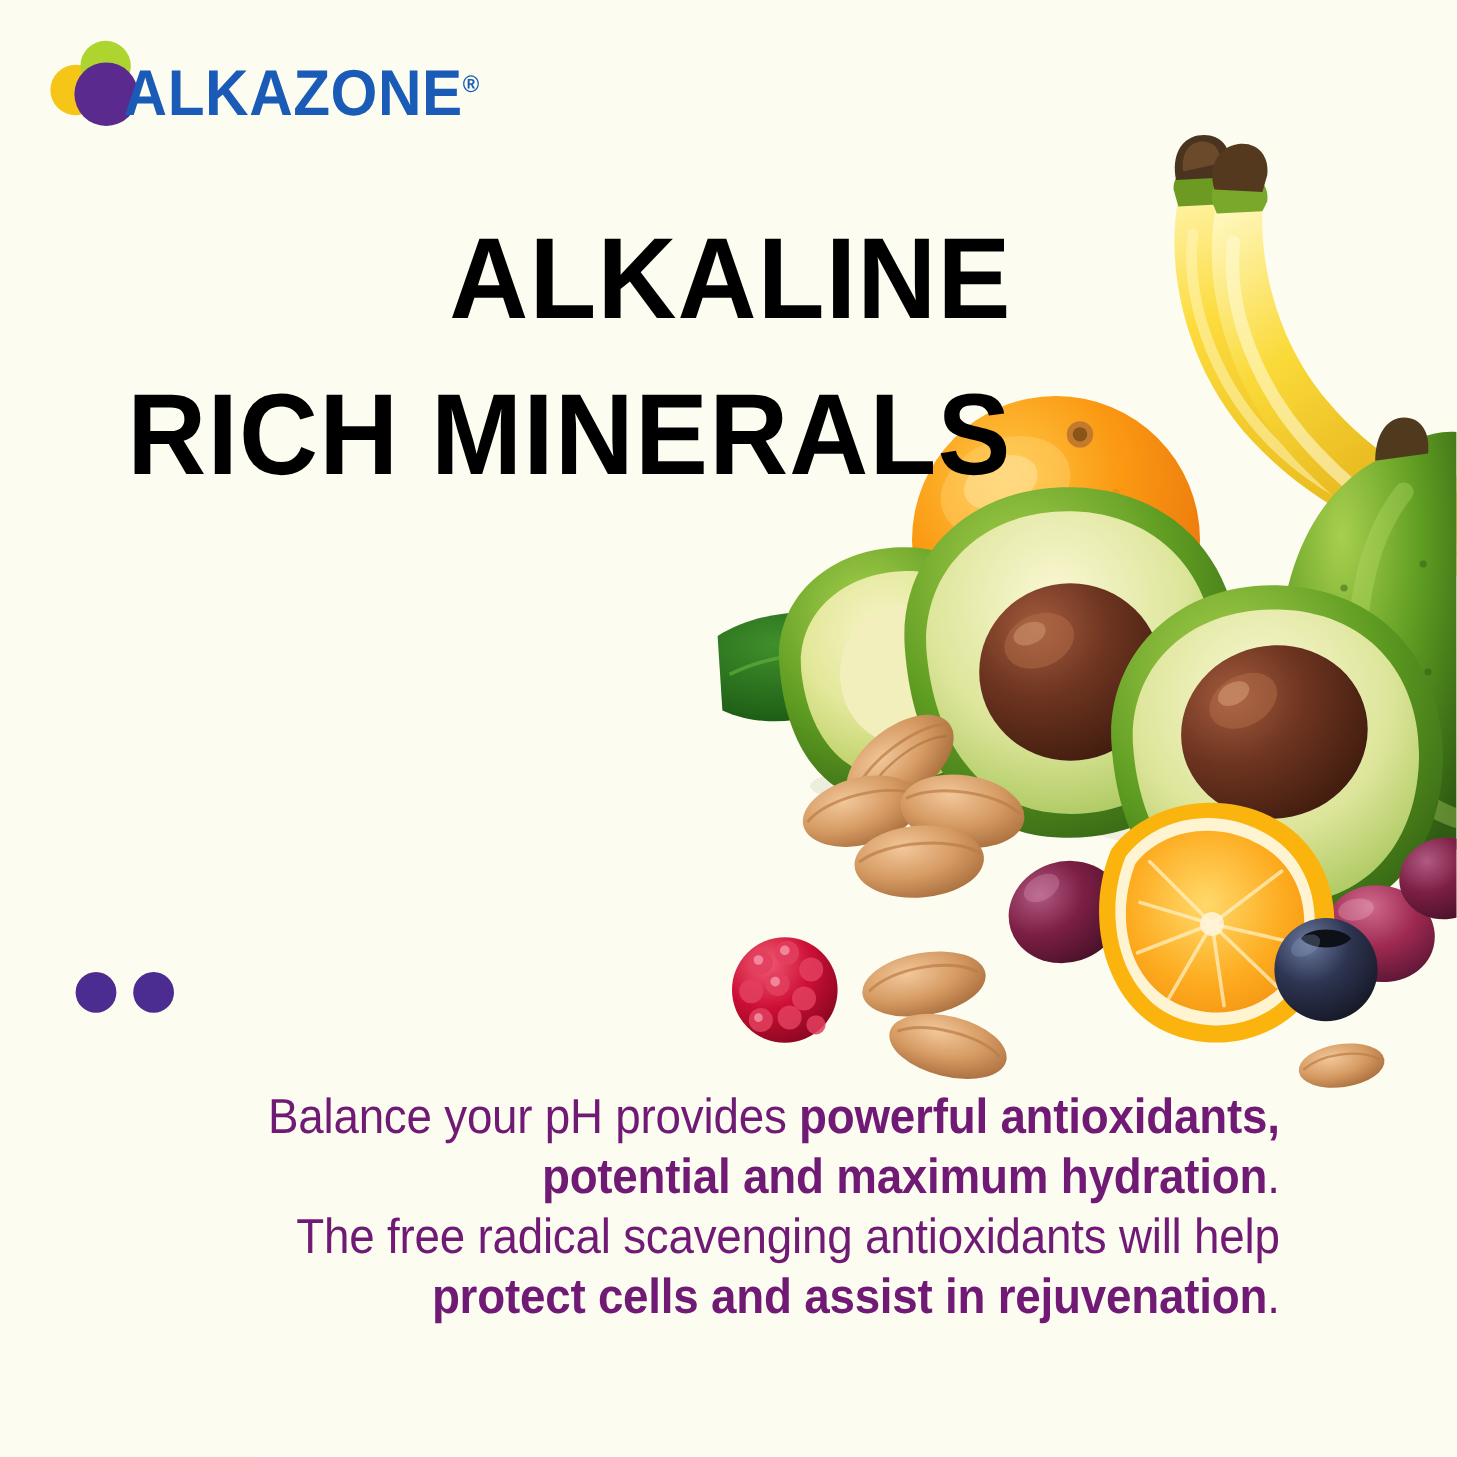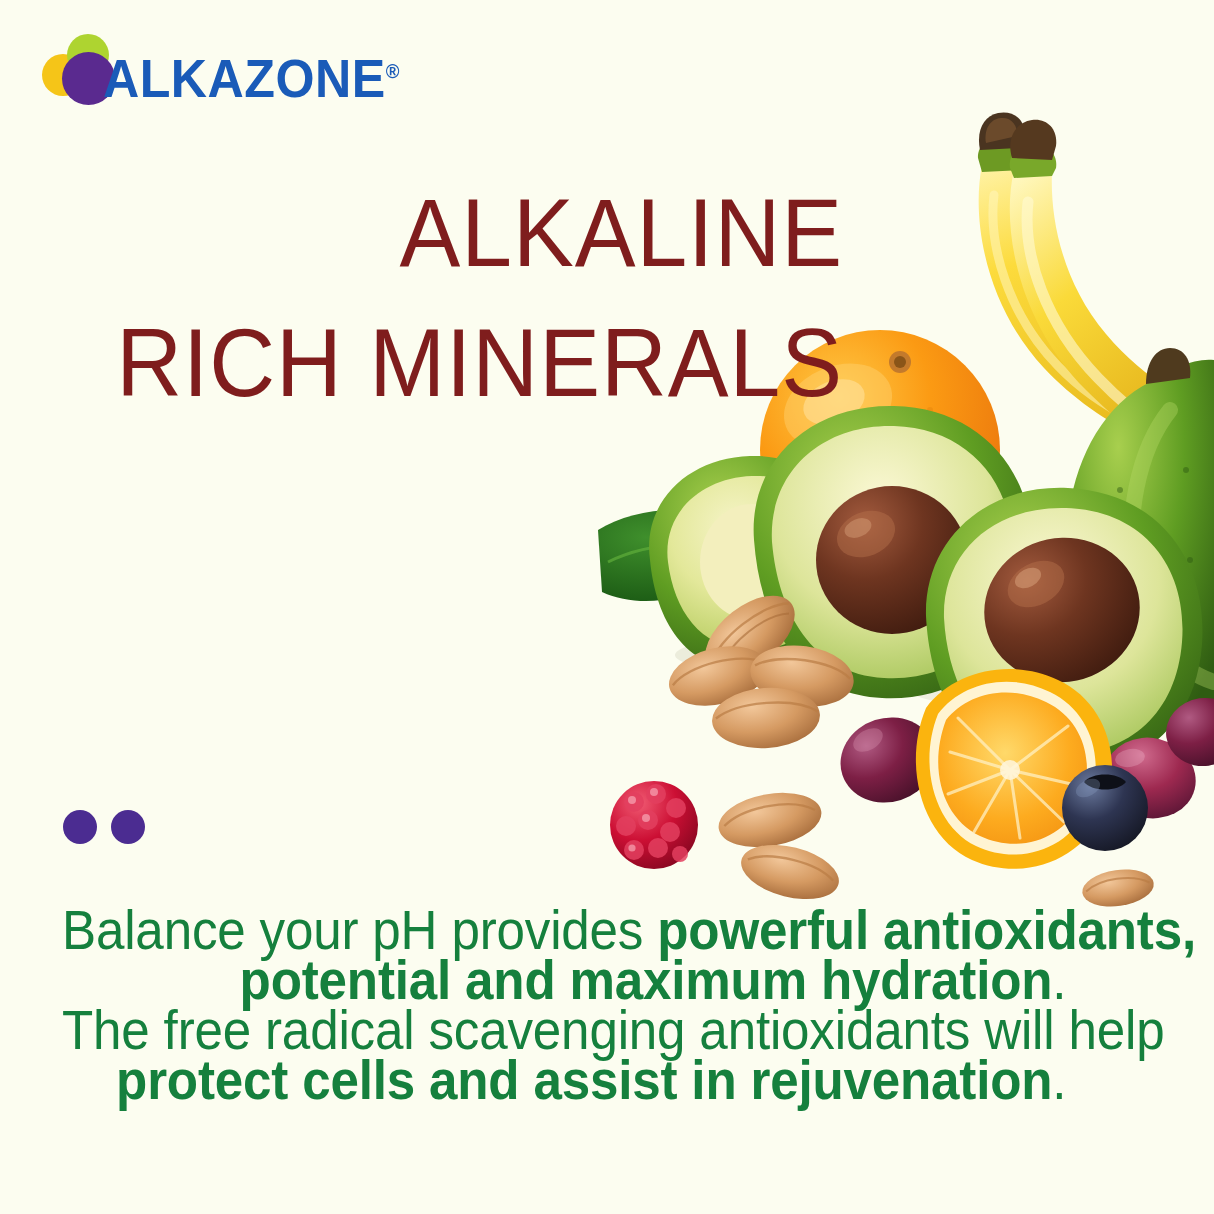--- a/index.html
+++ b/index.html
@@ -70,23 +70,23 @@
     font-weight: 700;
     letter-spacing: 0;
   }
 
   
   #headline {
     position: absolute;
     left: 64px;
     top: 168px;
     width: 820px;
-    color: #7f1d1d;
+    color: #000000;
     font-family: "Liberation Sans Narrow", "Liberation Sans", sans-serif;
-    font-weight: 400;
+    font-weight: 700;
     font-size: 96px;
     line-height: 130px;
     letter-spacing: 1px;
     white-space: nowrap;
   }
   #headline .hl-line {
     display: block;
     transform: scaleX(0.95);
     transform-origin: left center;
   }
@@ -105,23 +105,23 @@
     border-radius: 50%;
     background: #4b2c91;
   }
 
   
   #body-copy {
     position: absolute;
     left: 62px;
     top: 905px;
     width: 1080px;
-    color: #15803d;
+    color: #701a75;
     font-family: "Liberation Sans Narrow", "Liberation Sans", sans-serif;
-    font-size: 55px;
+    font-size: 41px;
     line-height: 50px;
     letter-spacing: -0.2px;
   }
   #body-copy .bc-line {
     display: block;
     white-space: nowrap;
     transform: scaleX(0.93);
     transform-origin: left center;
   }
   #body-copy b { font-weight: 700; }

